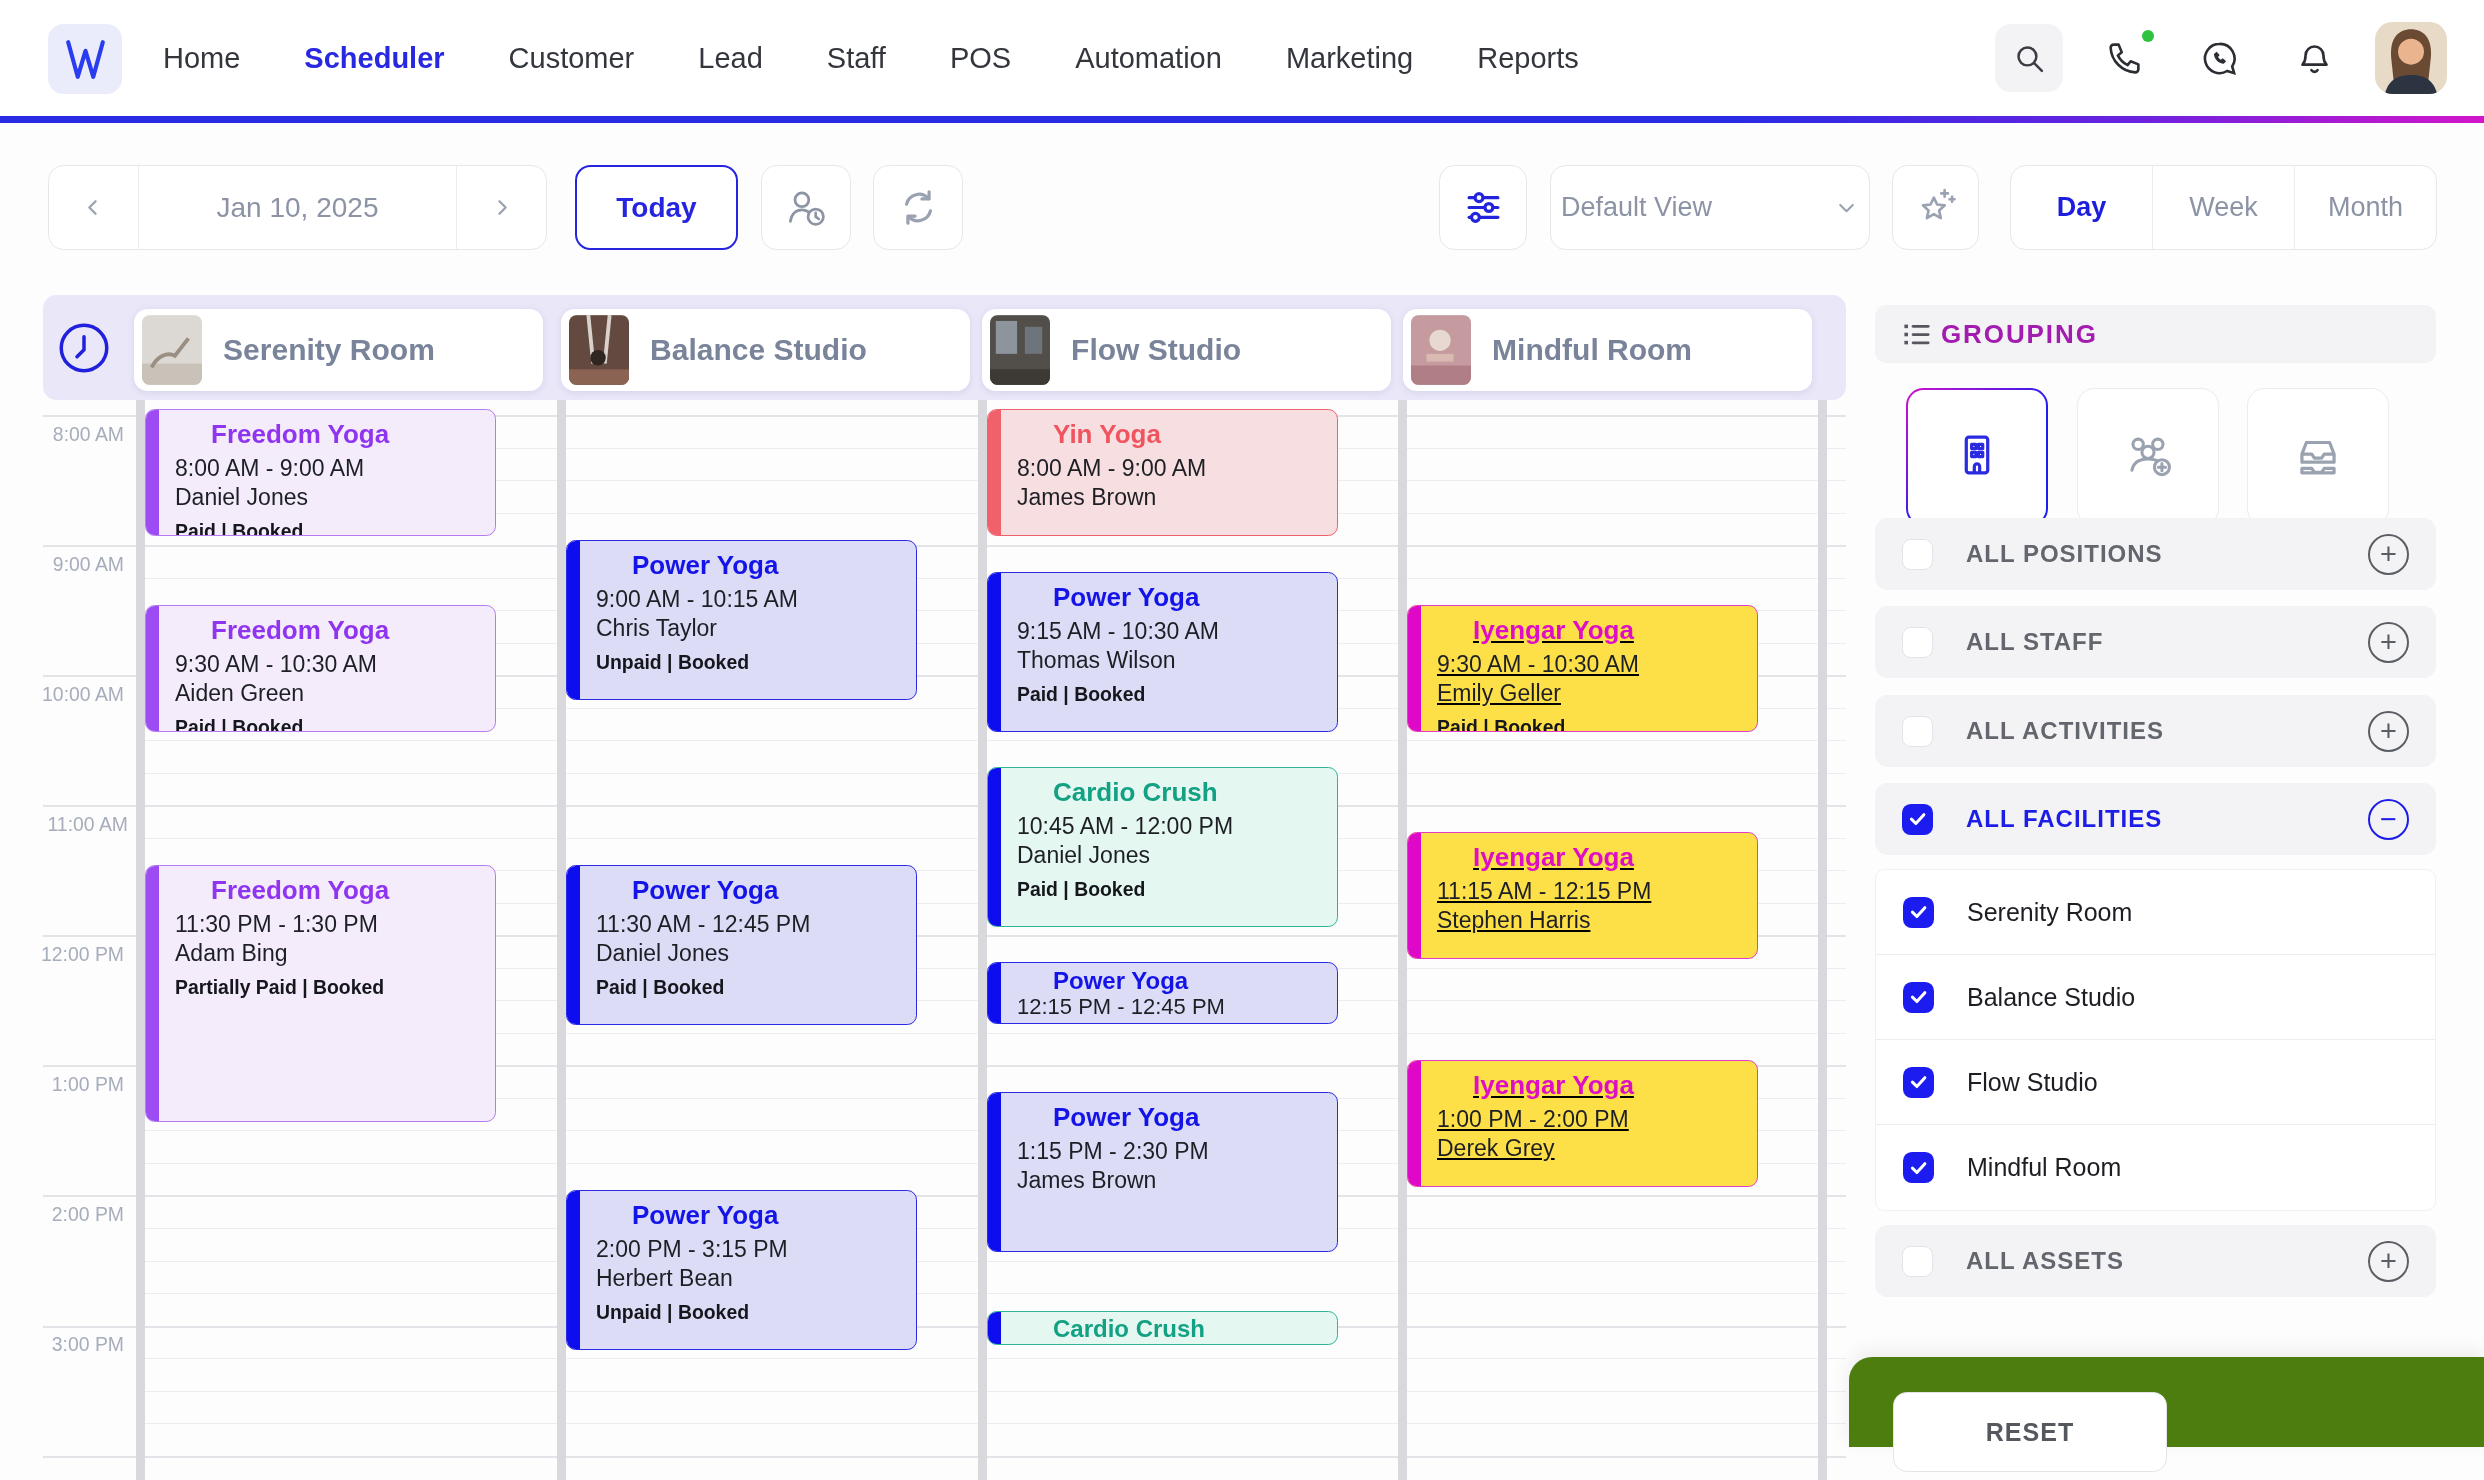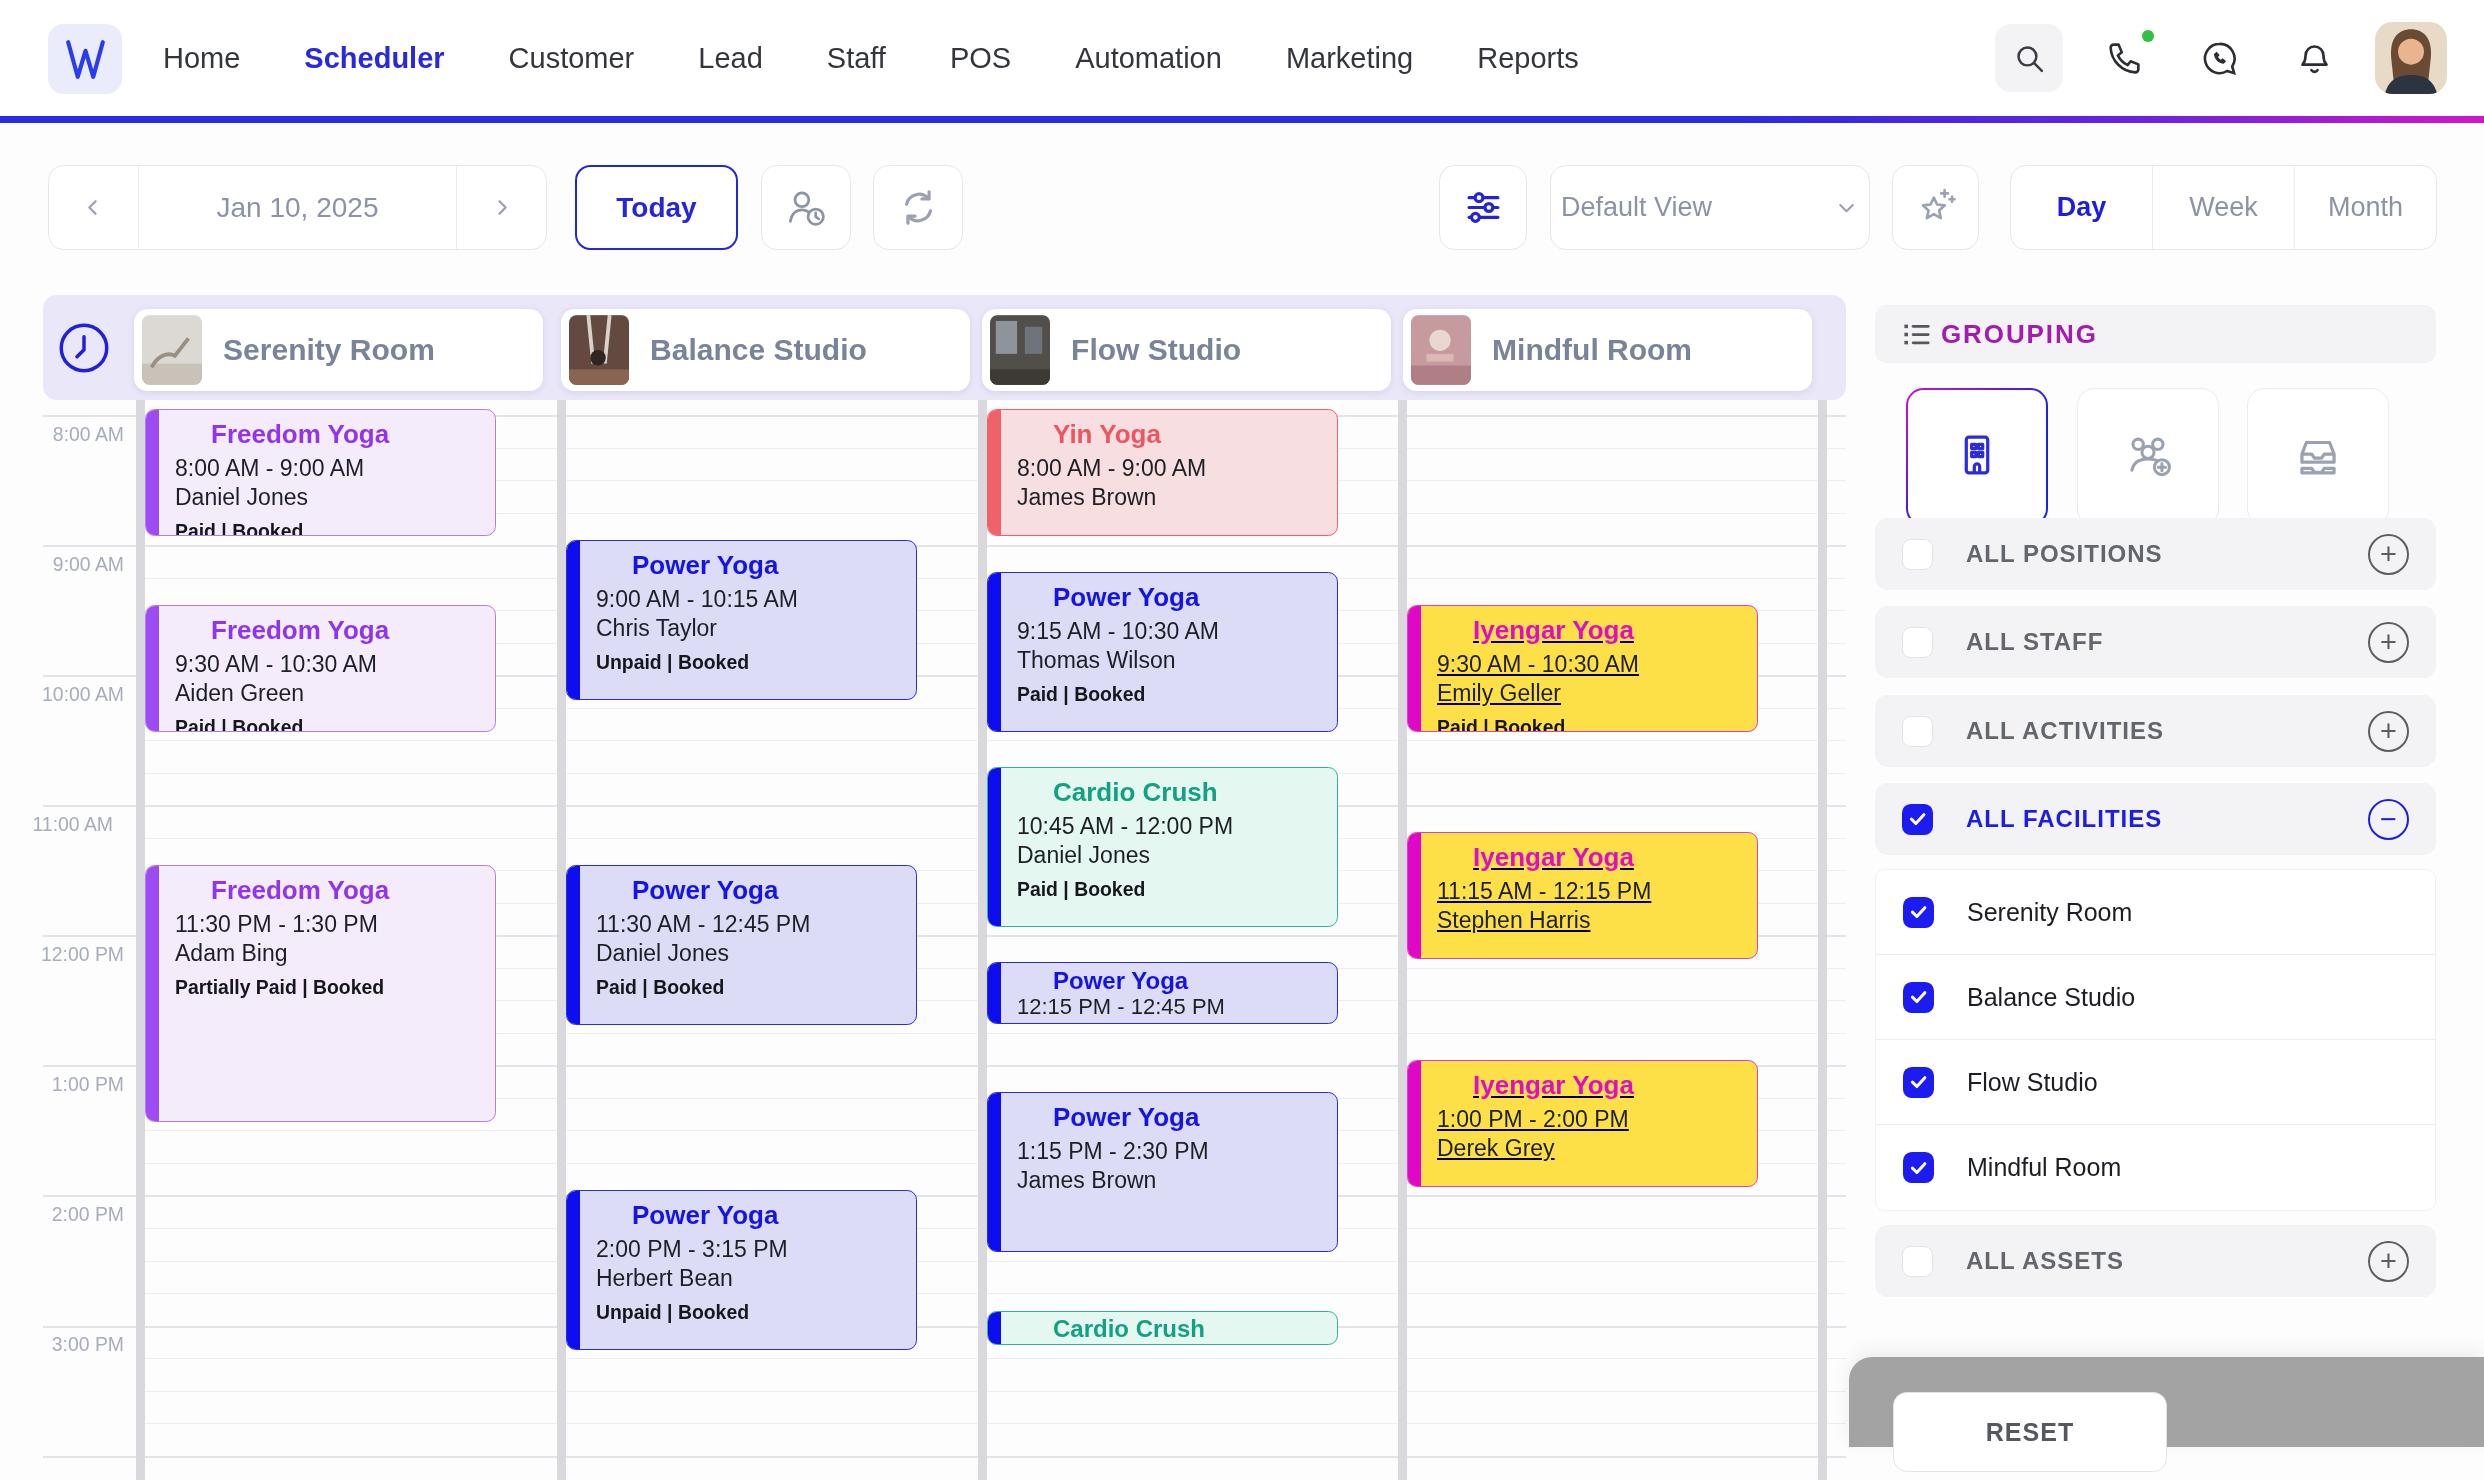--- a/index.html
+++ b/index.html
@@ -82,21 +82,21 @@
   .sb-row.on .pm{border-color:#1d1de6;color:#1d1de6;}
   .checkbox{width:31px;height:31px;border-radius:8.7px;box-sizing:border-box;flex:none;}
   .checkbox.off{background:#fff;border:1.9px solid #e2e2e8;}
   .checkbox.on{background:#1c1cf0;display:flex;align-items:center;justify-content:center;}
   .fac-card{position:absolute;left:1875px;top:869px;width:561px;background:#fff;border:1px solid #f0f0f3;border-radius:9.7px;box-sizing:border-box;}
   .fac-row{height:85px;display:flex;align-items:center;box-sizing:border-box;padding:0 27px;border-bottom:1px solid #ededf1;cursor:pointer;}
   .fac-row:last-child{border-bottom:none;}
   .fac-label{font-size:25px;color:#1c1e23;margin-left:33px;}
 
   
-  .sb-footer{position:absolute;left:1849px;top:1357px;width:636px;height:90px;background:#a3a3a3;border-radius:23px 0 0 0;box-shadow:0 -5.8px 19.4px rgba(0,0,0,.07);}
+  .sb-footer{position:absolute;left:1849px;top:1357px;width:636px;height:90px;background:#4d7c0f;border-radius:23px 0 0 0;box-shadow:0 -5.8px 19.4px rgba(0,0,0,.07);}
   .reset-btn{position:absolute;left:44px;top:35px;width:274px;height:80px;background:#fff;border:1.9px solid #e3e3e9;border-radius:13.6px;box-sizing:border-box;display:flex;align-items:center;justify-content:center;font-size:25px;font-weight:bold;color:#55585f;letter-spacing:1px;cursor:pointer;}
   .apply-btn{position:absolute;left:333px;top:35px;width:256px;height:80px;border-radius:13.6px;background:linear-gradient(115deg,#b511d6 0%,#5a1ae4 38%,#1d1df2 75%);display:flex;align-items:center;justify-content:center;font-size:25px;font-weight:bold;color:#fff;letter-spacing:1px;cursor:pointer;}
 </style>
 </head>
 <body>
 
 <div class="page">
 
   <div class="nav">
     <div class="logo">
@@ -291,21 +291,21 @@
       <div class="qline" style="top: 1423px; left: 136px; width: 1710px;"></div>
       <div class="hline" style="top: 1456px; left: 43px; width: 1803px;"></div>
       <div class="vsep" style="left: 136px; height: 1081px;"></div>
       <div class="vsep" style="left: 557px; height: 1081px;"></div>
       <div class="vsep" style="left: 978px; height: 1081px;"></div>
       <div class="vsep" style="left: 1398px; height: 1081px;"></div>
       <div class="vsep" style="left: 1818px; height: 1081px;"></div>
       <div class="tlabel" style="left: 27px; top: 423px;">8:00 AM</div>
       <div class="tlabel" style="left: 27px; top: 553px;">9:00 AM</div>
       <div class="tlabel" style="left: 27px; top: 683px;">10:00 AM</div>
-      <div class="tlabel" style="left: 16px; top: 813px;">11:00 AM</div>
+      <div class="tlabel" style="left: 31px; top: 813px;">11:00 AM</div>
       <div class="tlabel" style="left: 27px; top: 943px;">12:00 PM</div>
       <div class="tlabel" style="left: 27px; top: 1073px;">1:00 PM</div>
       <div class="tlabel" style="left: 27px; top: 1203px;">2:00 PM</div>
       <div class="tlabel" style="left: 27px; top: 1333px;">3:00 PM</div>
     </div>
   <div id="events">
       <div class="event c-purple" style="left: 145px; width: 351px; top: 409px; height: 127px;">
         <div class="bar"></div>
         <div class="ev-title">Freedom Yoga</div>
         <div class="ev-time">8:00 AM - 9:00 AM</div>

